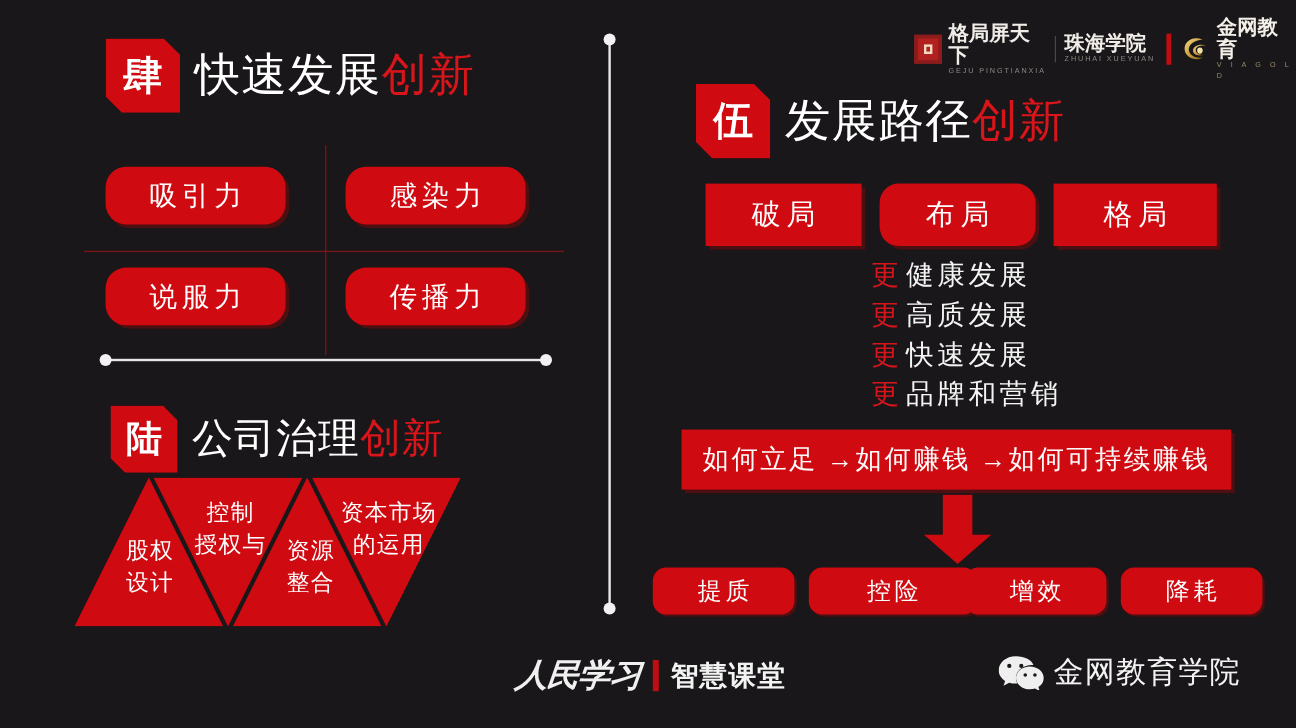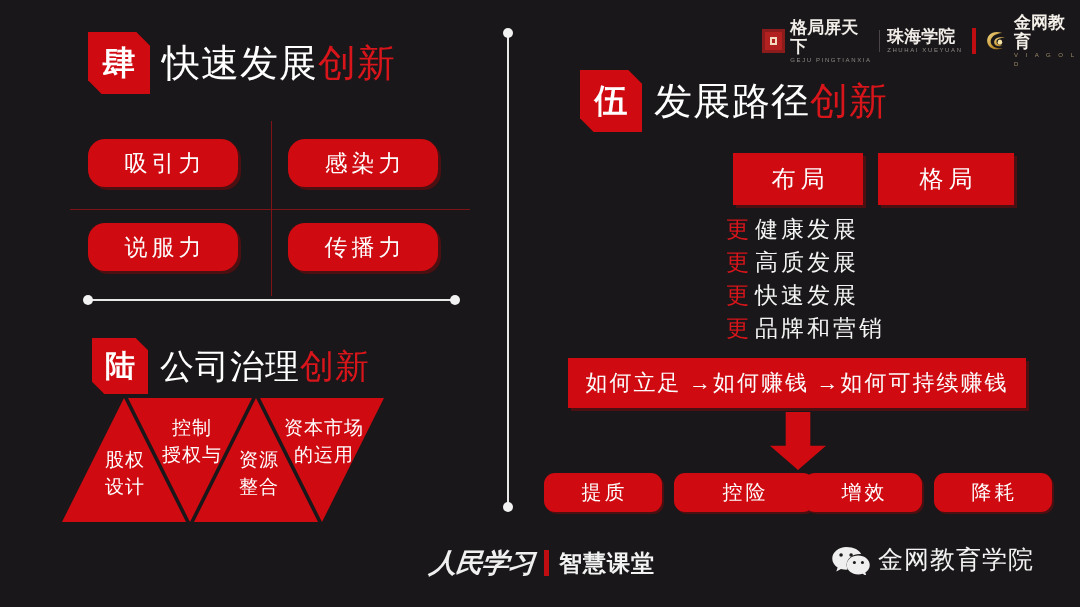--- a/index.html
+++ b/index.html
@@ -417,21 +417,22 @@
     </div>
   </div>
 
   <div class="section-head" style="left:580px; top:70px;">
     <div class="badge big">伍</div>
     <div class="head-title">
       <span>发展路径</span><span class="hl">创新</span>
     </div>
   </div>
 
-  <div class="box3" style="left:733px; top:153px; width:130px;">布局</div>
+  <div class="box3" style="left:588px; top:153px; width:130px;">破局</div>
+  <div class="box3" style="left:733px; top:153px; width:130px;border-radius:16px;">布局</div>
   <div class="box3" style="left:878px; top:153px; width:136px;">格局</div>
 
   <div class="geng-list">
     <div class="geng-row">
       <span class="g">更</span>
       <span class="t">健康发展</span>
     </div>
     <div class="geng-row">
       <span class="g">更</span>
       <span class="t">高质发展</span>

